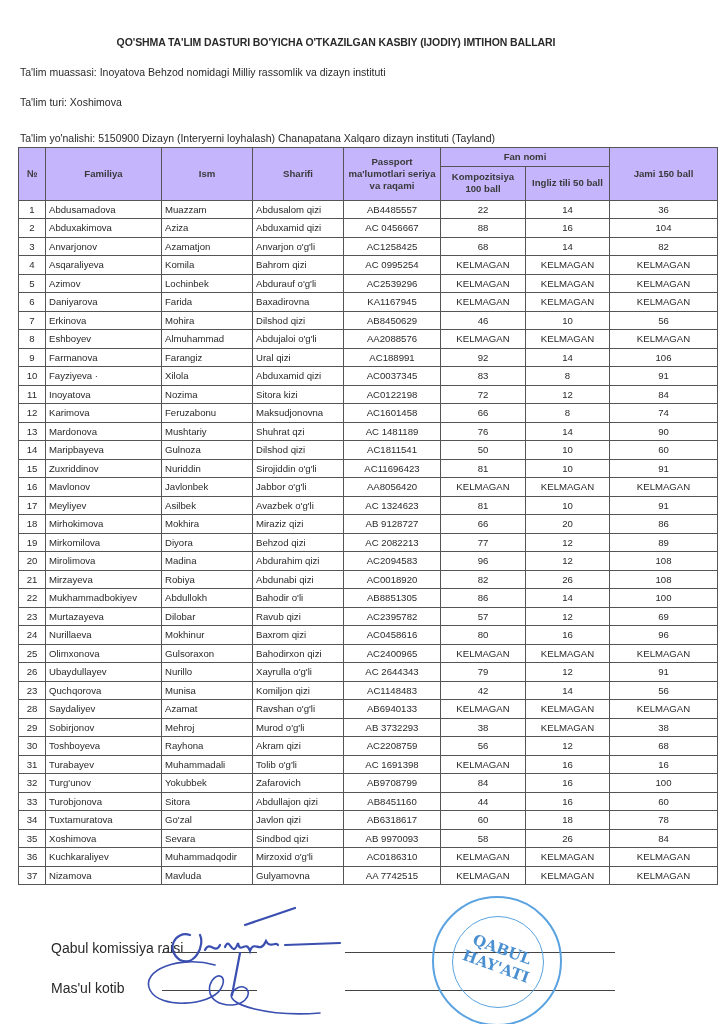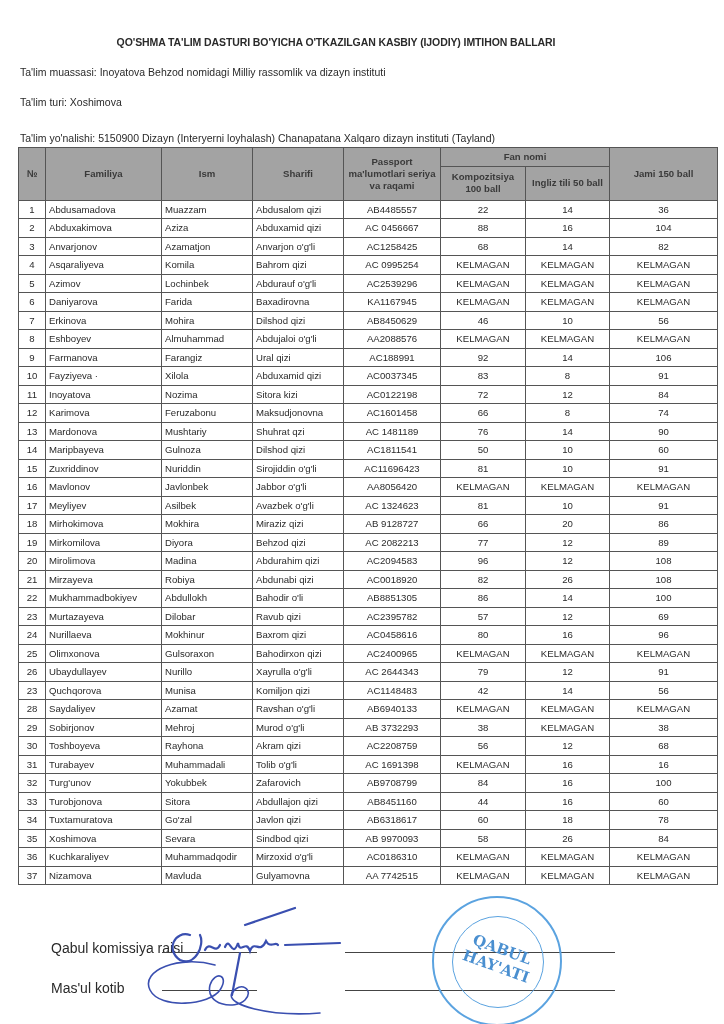--- a/index.html
+++ b/index.html
@@ -6,21 +6,21 @@
   body { width: 724px; height: 1024px; position: relative; overflow: hidden;
          font-family: "Liberation Sans", "DejaVu Sans", sans-serif; color: #2a2a2a; }
   .title { position: absolute; top: 36px; left: 0; width: 672px; text-align: center;
            font-size: 10.5px; font-weight: bold; letter-spacing: -0.1px; }
   .meta { position: absolute; left: 20px; font-size: 10.5px; }
   .meta b { font-weight: normal; }
   .m1 { top: 66px; } .m2 { top: 96px; } .m3 { top: 132px; }
   table { position: absolute; top: 147px; left: 18px; border-collapse: collapse;
           font-size: 9.6px; table-layout: fixed; }
   th, td { border: 1px solid #555; padding: 0 3px; height: 17.5px; white-space: nowrap; overflow: hidden; }
-  th { background: #a3a3a3; font-weight: bold; color: #3a3a3a; text-align: center; line-height: 12px; }
+  th { background: #c4b5fd; font-weight: bold; color: #3a3a3a; text-align: center; line-height: 12px; }
   td.c { text-align: center; }
   td.l { text-align: left; }
   .sign { position: absolute; font-size: 14px; }
   .line { position: absolute; height: 1px; background: #444; }
   .stamp { position: absolute; left: 432px; top: 896px; width: 130px; height: 130px; border-radius: 50%;
            border: 2px solid #5ba3e0; box-sizing: border-box; }
   .stamp .inner { position: absolute; left: 18px; top: 18px; width: 90px; height: 90px; border-radius: 50%;
                   border: 1.5px solid #5ba3e0; }
   .stamp .txt { position: absolute; left: 0; width: 130px; text-align: center; color: #4a8fd0;
                 font-family: "DejaVu Serif", serif; font-weight: bold; font-size: 15px; transform: rotate(20deg); }

